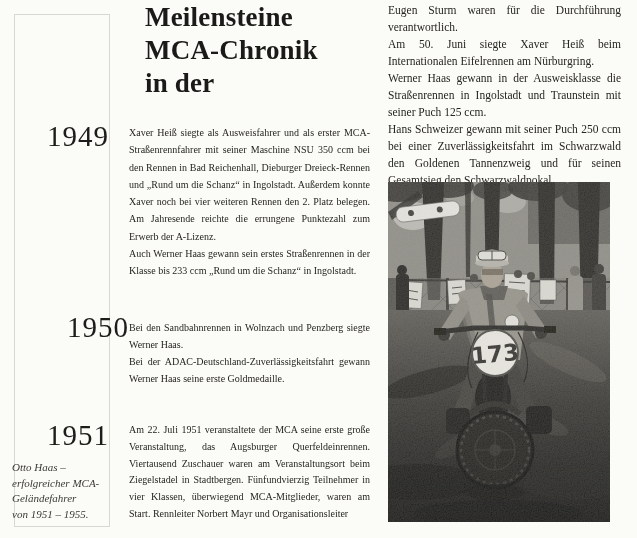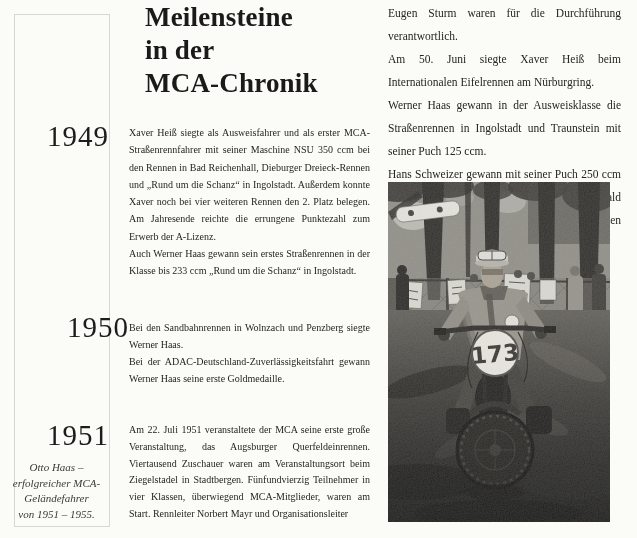--- a/index.html
+++ b/index.html
@@ -15,21 +15,21 @@
   }
   .year{
     position:absolute;left:14px;width:95px;text-align:right;
     font-size:29px;letter-spacing:1px;color:#1d1c1a;line-height:34px;
   }
   .year.y0{top:119px;}
   .year.y1{top:310px;padding-left:20px;}
   .year.y2{top:418px;}
   .caption{
     position:absolute;left:12px;top:460px;width:93px;
-    text-align:center;font-style:italic;font-size:11px;line-height:15.5px;
+    text-align:left;font-style:italic;font-size:11px;line-height:15.5px;
     color:#3a3935;padding-right:4px;box-sizing:border-box;
   }
   
   .title{
     position:absolute;left:133px;top:1px;margin:0;
     font-size:27px;line-height:33px;font-weight:600;letter-spacing:0.2px;
     color:#1b1a18;
   }
   .title span{display:block;margin-left:12px;}
   
@@ -38,21 +38,21 @@
     font-size:10px;text-align:justify;hyphens:auto;-webkit-hyphens:auto;
     color:#262521;
     font-family:Liberation Serif, serif;
   }
   .block p{margin:0;}
   .b1949{top:124px;line-height:17.3px;}
   .b1950{top:319px;line-height:17px;}
   .b1951{top:422px;line-height:16.8px;}
   .rightcol{
     position:absolute;left:388px;top:2px;width:233px;
-    font-size:11.5px;line-height:23px;text-align:justify;
+    font-size:11.5px;line-height:17px;text-align:justify;
     hyphens:auto;-webkit-hyphens:auto;color:#262521;
   }
   .rightcol p{margin:0;}
   
   .photo{
     position:absolute;left:388px;top:182px;width:222px;height:340px;
     background:#3a3834;overflow:hidden;
   }
   .photo svg{display:block;}
 </style>
@@ -67,22 +67,22 @@
   <div class="year y2">1951</div>
   <div class="caption">
     <div>Otto Haas –</div>
     <div>erfolgreicher MCA-</div>
     <div>Geländefahrer</div>
     <div>von 1951 – 1955.</div>
   </div>
 
   <h1 class="title">
     <span>Meilensteine</span>
+    <span>MCA-Chronik</span>
     <span>in der</span>
-    <span>MCA-Chronik</span>
   </h1>
 
   <div class="block b1949">
     <p>Xaver Heiß siegte als Ausweisfahrer und als erster MCA-Straßenrennfahrer mit seiner Maschine NSU 350 ccm bei den Rennen in Bad Reichenhall, Dieburger Dreieck-Rennen und „Rund um die Schanz“ in Ingolstadt. Außerdem konnte Xaver noch bei vier weiteren Rennen den 2. Platz belegen. Am Jahresende reichte die errungene Punktezahl zum Erwerb der A-Lizenz.</p>
     <p>Auch Werner Haas gewann sein erstes Straßenrennen in der Klasse bis 233 ccm „Rund um die Schanz“ in Ingolstadt.</p>
   </div>
   <div class="block b1950">
     <p>Bei den Sandbahnrennen in Wolnzach und Penzberg siegte Werner Haas.</p>
     <p>Bei der ADAC-Deutschland-Zuverlässigkeitsfahrt gewann Werner Haas seine erste Goldmedaille.</p>
   </div>

